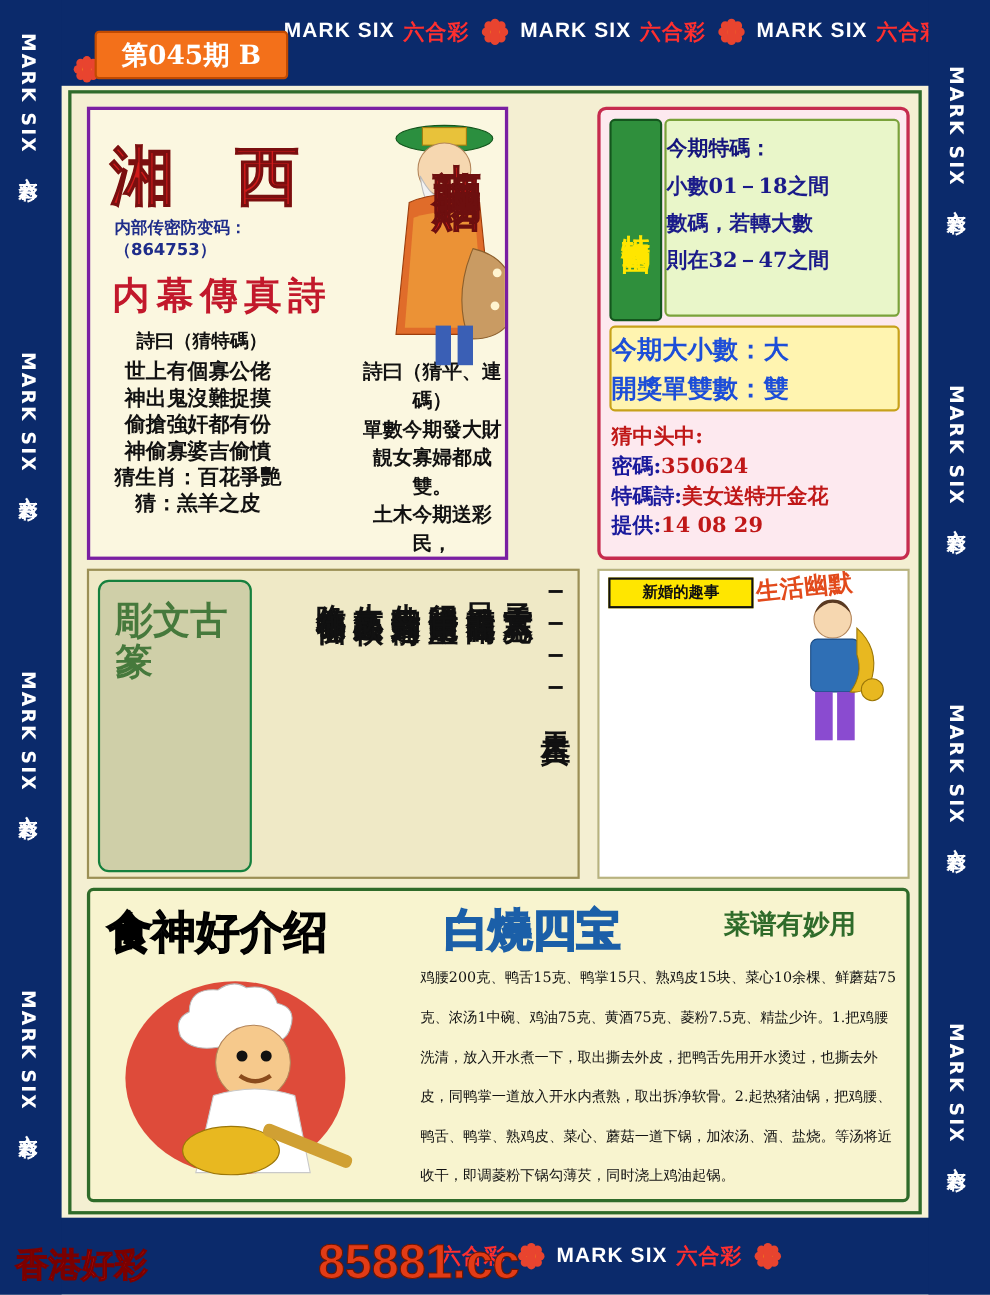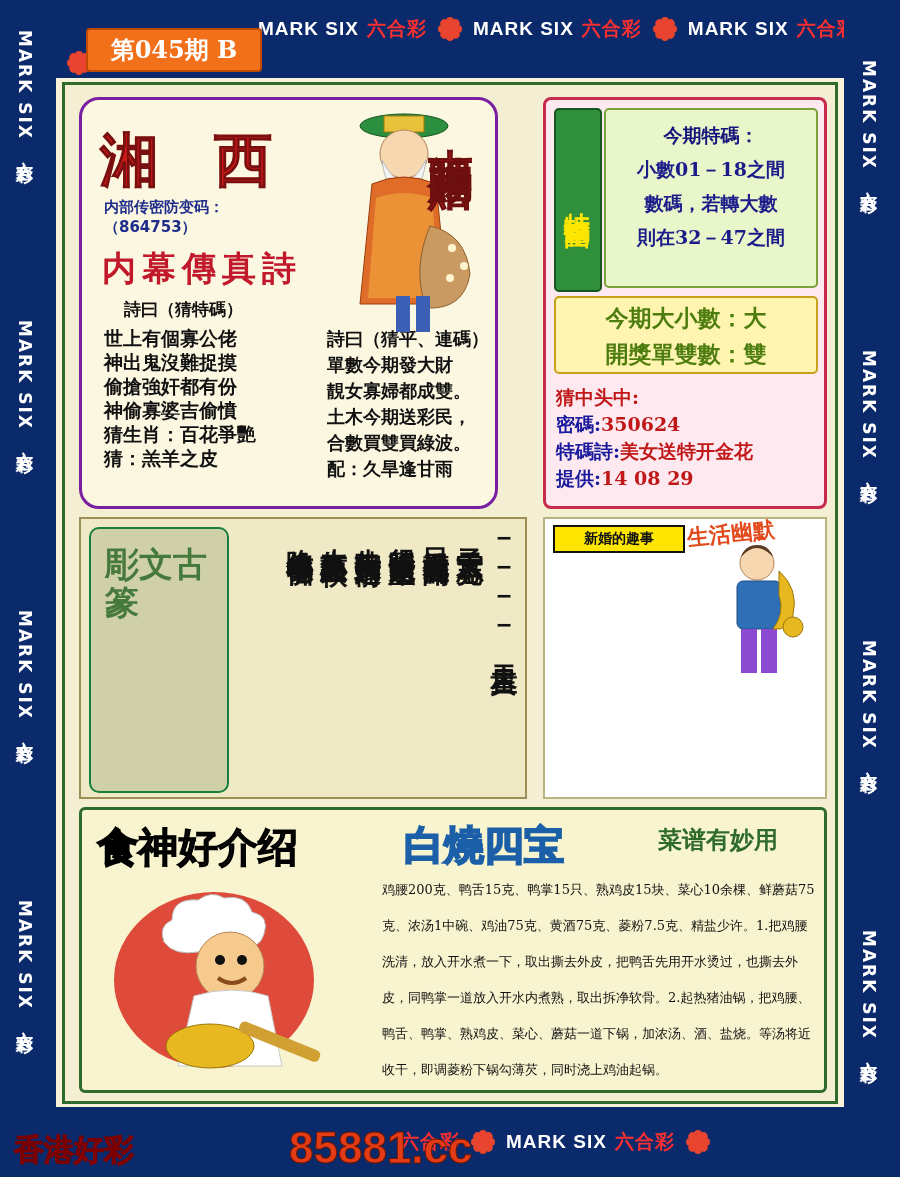--- a/index.html
+++ b/index.html
@@ -59,23 +59,24 @@
     font-family:"DejaVu Serif","Liberation Serif",serif;z-index:5;
   }
   
   .content{
     position:absolute;left:62px;top:82px;width:776px;height:1022px;
     background:#f4efd2;border:3px solid #2f6b2a;box-sizing:border-box;
   }
   
   .panel{position:absolute;box-sizing:border-box;}
   .p-xiangxi{
-    left:14px;top:12px;width:419px;height:412px;
-    background:#fbf7e0;border:3px solid #7a1fa2;border-radius:20px;
+    left:14px;top:12px;width:383px;height:412px;
+    background:#fbf7e0;border:3px solid #7a1fa2;border-radius:0;
     overflow:hidden;
+    text-align:center;
   }
   .xx-title{
     position:absolute;left:18px;top:22px;font-size:58px;font-weight:bold;
     color:#d11a1a;letter-spacing:18px;
     font-family:"DejaVu Serif","Liberation Serif",serif;
     -webkit-text-stroke:1px #7a0f0f;
   }
   .xx-sub{position:absolute;left:22px;top:98px;font-size:15px;color:#1f2d8a;font-weight:bold;}
   .xx-sub2{position:absolute;left:22px;top:118px;font-size:15px;color:#1f2d8a;font-weight:bold;}
   .xx-neimu{
@@ -108,29 +109,29 @@
   .tema-label{
     position:absolute;left:8px;top:8px;width:44px;height:180px;background:#2f8f3c;
     border:2px solid #14561d;border-radius:5px;color:#ffe600;font-weight:bold;
     font-size:26px;display:flex;align-items:center;justify-content:center;
     writing-mode:vertical-rl;letter-spacing:4px;
   }
   .tema-box{
     position:absolute;left:58px;top:8px;width:214px;height:180px;
     background:#e9f6c9;border:2px solid #7aa23a;border-radius:5px;
     color:#1b1b8a;font-weight:bold;font-size:19px;line-height:34px;
-    text-align:center;padding-top:8px;box-sizing:border-box;
+    text-align:left;padding-top:8px;box-sizing:border-box;
     font-family:"DejaVu Serif","Liberation Serif",serif;
   }
   .tema-box .hd{color:#15157c;}
   .daxiao{
     position:absolute;left:8px;top:196px;width:264px;height:78px;
     background:#fff4b0;border:2px solid #c7a11a;border-radius:5px;
-    color:#4d7c0f;font-weight:bold;font-size:23px;line-height:36px;
-    text-align:center;padding-top:2px;box-sizing:border-box;
+    color:#1d4ed8;font-weight:bold;font-size:23px;line-height:36px;
+    padding-top:2px;box-sizing:border-box;
     font-family:"DejaVu Serif","Liberation Serif",serif;
   }
   .guess{
     position:absolute;left:10px;top:284px;width:262px;
     font-size:19px;line-height:27px;color:#c01818;font-weight:bold;
     font-family:"DejaVu Serif","Liberation Serif",serif;
   }
   .guess .k{color:#1a1a9c;}
   
   .p-stone{

